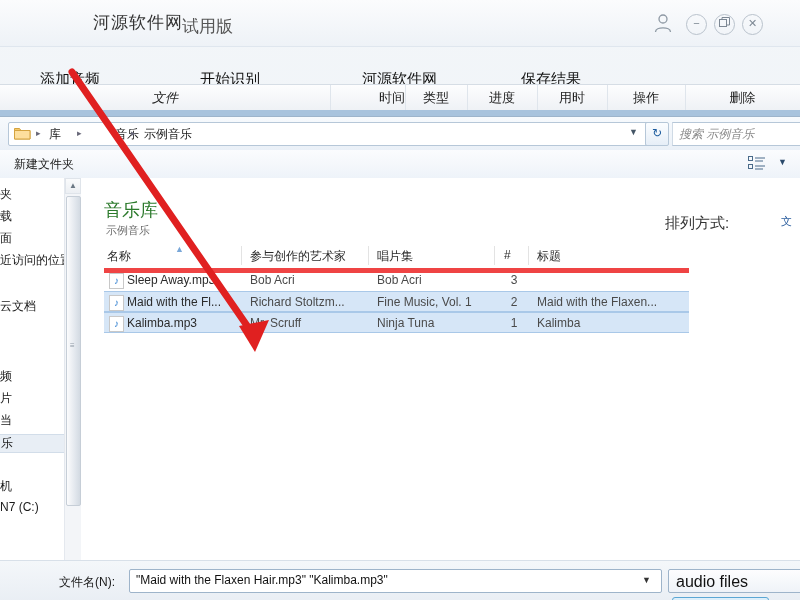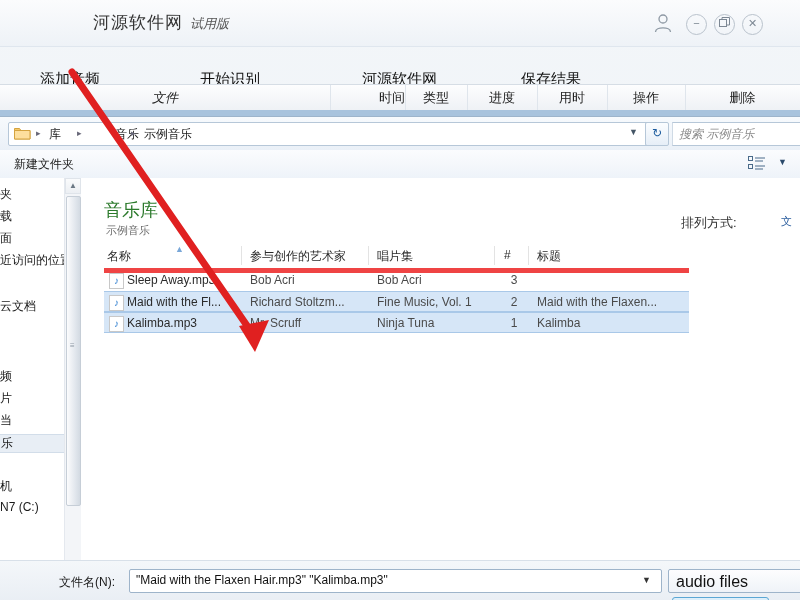--- a/index.html
+++ b/index.html
@@ -11,21 +11,21 @@
 
   
   #app-window{position:absolute;left:0;top:0;width:800px;height:600px;
     background:linear-gradient(180deg,#f3f6f9 0%,#e9eef4 100%);}
 
   
   #titlebar{position:absolute;left:0;top:0;width:800px;height:46px;
     background:linear-gradient(180deg,#fbfcfd 0%,#eef2f7 100%);
     border-bottom:1px solid #dfe6ee;}
   #app-title{position:absolute;left:93px;top:11px;font-size:17px;color:#333;letter-spacing:1px;}
-  #trial-badge{position:absolute;left:190px;top:15px;font-size:13px;color:#555;font-style:italic;}
+  #trial-badge{position:absolute;left:182px;top:15px;font-size:17px;color:#555;}
 
   .winbtn{position:absolute;top:14px;width:19px;height:19px;border-radius:50%;
     border:1px solid #b9c2cc;color:#7d8894;font-size:11px;line-height:17px;text-align:center;}
   #btn-min{left:686px;}
   #btn-max{left:714px;}
   #btn-close{left:742px;}
   #btn-user{position:absolute;left:652px;top:12px;width:22px;height:22px;}
 
   
   #toolbar{position:absolute;left:0;top:46px;width:800px;height:38px;margin-top:14px;}
@@ -109,21 +109,21 @@
   #sb-thumb{position:absolute;left:1px;top:18px;width:13px;height:308px;
     background:linear-gradient(90deg,#fcfcfd 0%,#e3e8ee 60%,#d3dae2 100%);
     border:1px solid #c6ced7;border-radius:2px;}
   #sb-grip{position:absolute;left:3px;top:145px;width:8px;height:8px;
     color:#8d98a4;font-size:8px;line-height:8px;}
 
   
   #content{position:absolute;left:81px;top:61px;width:719px;height:423px;background:#fff;}
   #lib-title{position:absolute;left:23px;top:20px;font-size:18px;color:#2c7a2c;}
   #lib-sub{position:absolute;left:25px;top:45px;font-size:11px;color:#6a6a6a;}
-  #arrange-label{position:absolute;left:600px;top:36px;font-size:13px;color:#333;}
+  #arrange-label{position:absolute;left:584px;top:36px;font-size:15px;color:#333;}
   #arrange-val{position:absolute;left:700px;top:36px;font-size:11px;color:#2a5d9e;}
 
   
   #list-head{position:absolute;left:23px;top:66px;width:585px;height:24px;
     border-bottom:5px solid #ef4444;}
   .lh{position:absolute;top:4px;font-size:12px;color:#2b2b2b;white-space:nowrap;}
   .lh-div{position:absolute;top:2px;width:1px;height:19px;background:#e3e3e3;}
   #lh-0{left:3px;}  #lhd-0{left:137px;}
   #lh-1{left:146px;} #lhd-1{left:264px;}
   #lh-2{left:273px;} #lhd-2{left:390px;}

